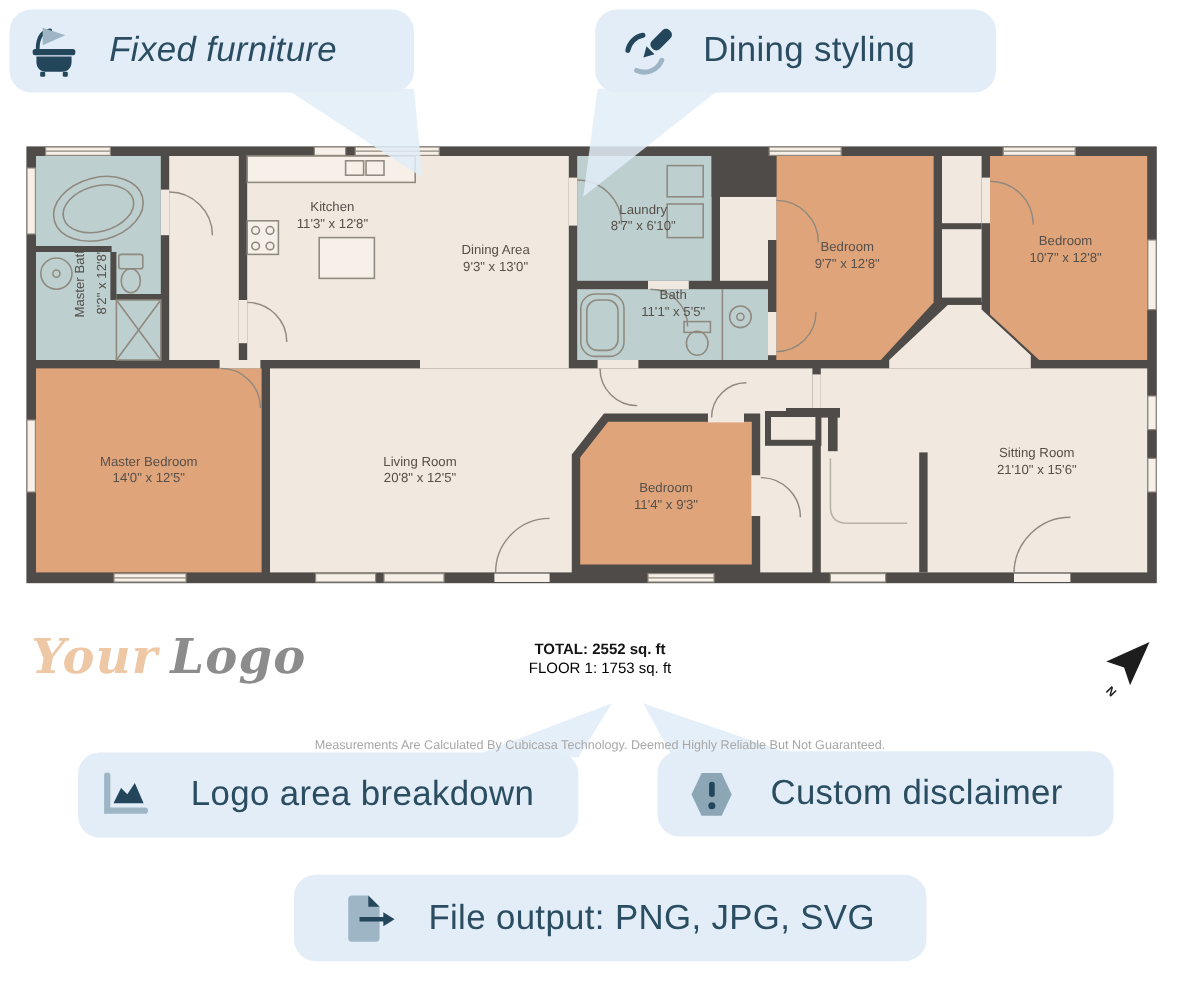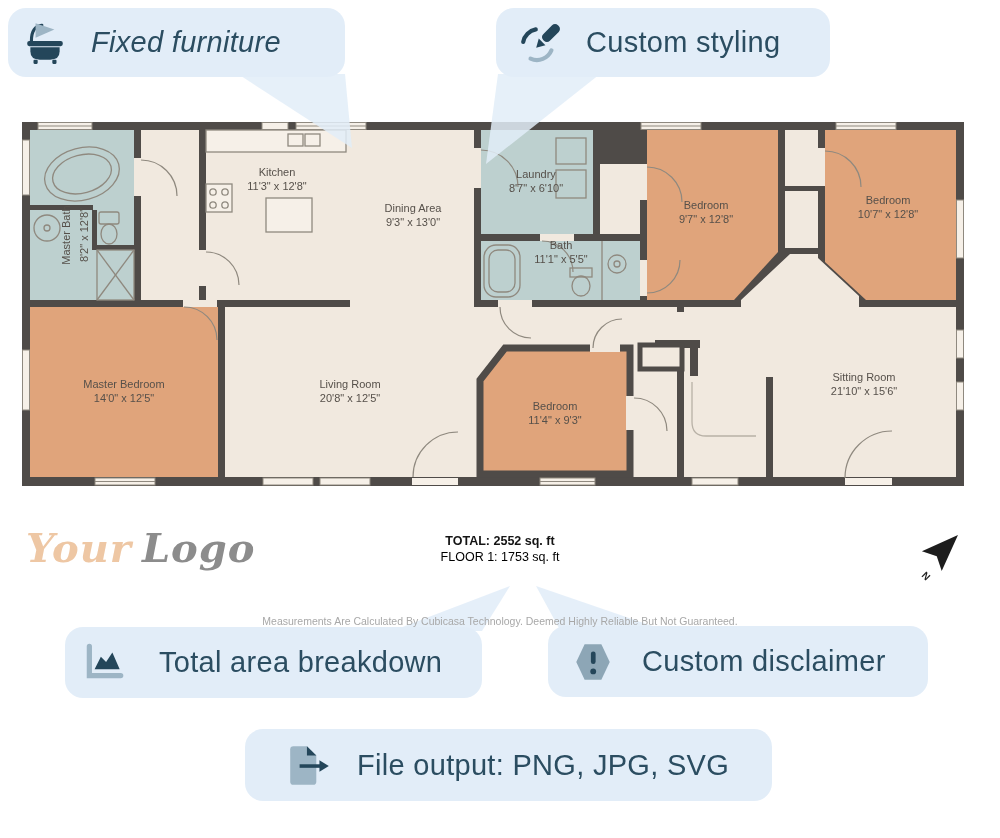--- a/index.html
+++ b/index.html
@@ -206,29 +206,29 @@
 
   <div class="badge" style="left:496px;top:8px;width:334px;height:69px;padding-left:22px;gap:22px;">
     <svg width="46" height="46" viewBox="0 0 44 44">
       <path d="M5,21 A15,15 0 0 1 17,9" fill="none" stroke="#24465a" stroke-width="4" stroke-linecap="round"></path>
       <path d="M32,29 A15,15 0 0 1 12,37" fill="none" stroke="#9db5c5" stroke-width="4" stroke-linecap="round"></path>
       <g transform="rotate(45 28 16)">
         <rect x="23.5" y="1" width="9" height="20" rx="4" fill="#24465a"></rect>
         <polygon points="23.5,23 32.5,23 28,31" fill="#24465a"></polygon>
       </g>
     </svg>
-    <span class="lbl">Custom styling</span>
+    <span class="lbl">Dining styling</span>
   </div>
 
   <div class="badge" style="left:65px;top:627px;width:417px;height:71px;padding-left:16px;gap:32px;">
     <svg width="46" height="46" viewBox="0 0 44 44">
       <path d="M8,6 v28 h30" fill="none" stroke="#9db5c5" stroke-width="5" stroke-linecap="round"></path>
       <polygon points="13,28 19,16 24,21 30,12 37,28" fill="#24465a"></polygon>
     </svg>
-    <span class="lbl">Total area breakdown</span>
+    <span class="lbl">Logo area breakdown</span>
   </div>
 
   <div class="badge" style="left:548px;top:626px;width:380px;height:71px;padding-left:22px;gap:26px;">
     <svg width="46" height="46" viewBox="0 0 44 44">
       <polygon points="14,5 30,5 38,22 30,39 14,39 6,22" fill="#8da6b6"></polygon>
       <rect x="20" y="12" width="4.5" height="12" rx="2.2" fill="#24465a"></rect>
       <circle cx="22.2" cy="31" r="2.8" fill="#24465a"></circle>
     </svg>
     <span class="lbl">Custom disclaimer</span>
   </div>

